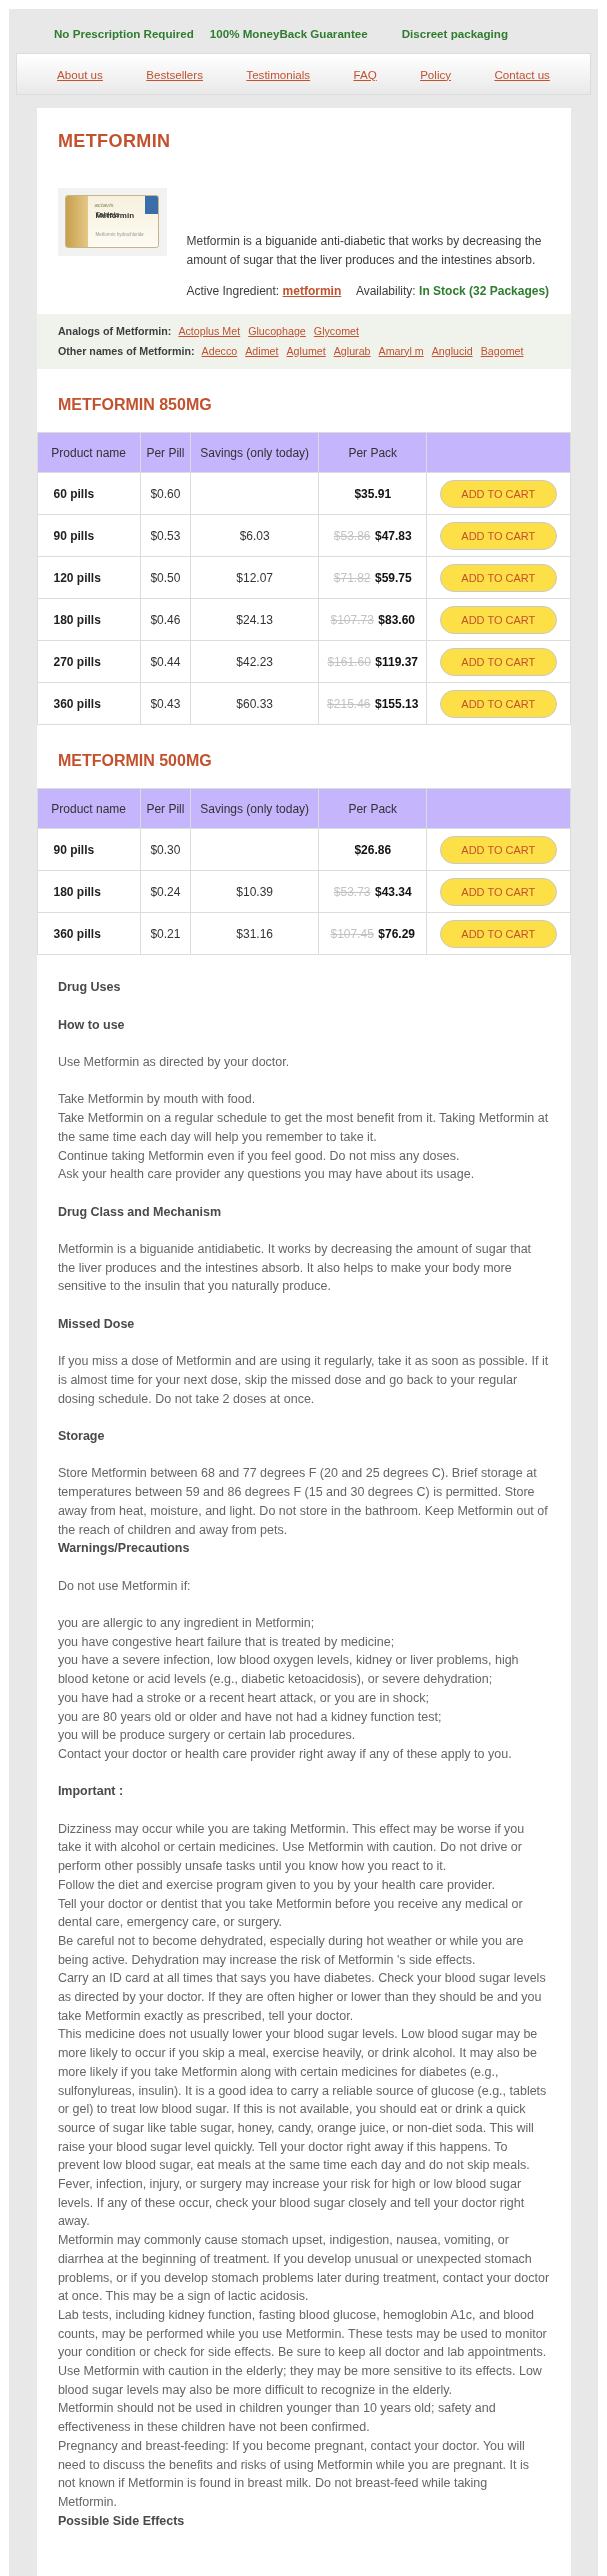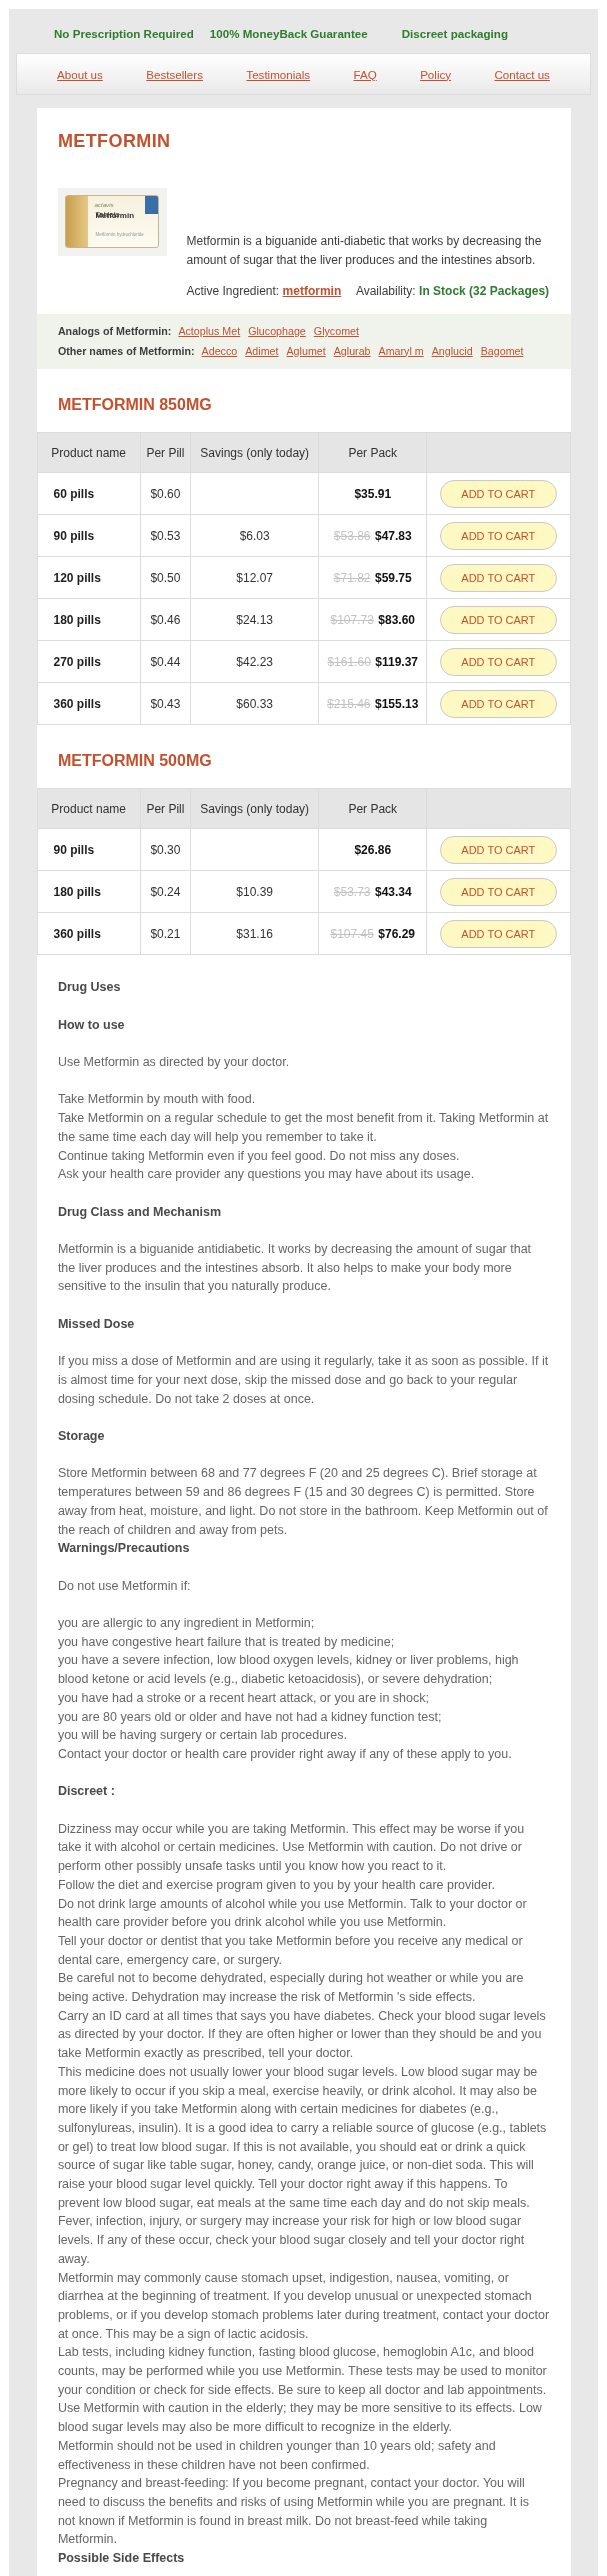--- a/index.html
+++ b/index.html
@@ -46,26 +46,26 @@
   .ai-link { color: #c4512e; font-weight: bold; text-decoration: underline; }
   .avail { color: #2e7d2e; font-weight: bold; }
 
   .analogs-box { background: #eff3ec; margin-top: 16px; padding: 8px 21.4px; font-size: 10.7px; line-height: 19.6px; }
   .an-row { white-space: nowrap; }
   .an-label { font-weight: bold; color: #3d3d3d; margin-right: 7.1px; }
   .an-link { color: #c4512e; text-decoration: underline; margin-right: 8px; }
 
   .table-title { color: #c4512e; font-size: 16px; font-weight: bold; padding: 27px 21.4px 18px; }
   table.price { width: 100%; border-collapse: collapse; font-size: 12px; color: #333; table-layout: fixed; }
-  .price th { border: 0.9px solid #dcdcdc; font-weight: normal; padding: 12.5px 3.6px; text-align: center; color: #333; background: #e5e5e5; }
+  .price th { border: 0.9px solid #dcdcdc; font-weight: normal; padding: 12.5px 3.6px; text-align: center; color: #333; background: #c4b5fd; }
   .price td { border: 0.9px solid #dcdcdc; height: 42px; text-align: center; padding: 1.8px; }
   .price td.name { text-align: left; padding-left: 16px; font-weight: bold; color: #1e1e1e; }
   .old { color: #c3c3c3; text-decoration: line-through; margin-right: 4.5px; }
   .new { font-weight: bold; color: #111; text-align: right; }
-  .cart-btn { border: 0.9px solid #c9c9c9; border-radius: 14.2px; background: #fef9c3; color: #c4512e; font-size: 11px; padding: 7.1px 0; width: 117px; cursor: pointer; font-family: "Liberation Sans", sans-serif; }
+  .cart-btn { border: 0.9px solid #c9c9c9; border-radius: 14.2px; background: #fde047; color: #c4512e; font-size: 11px; padding: 7.1px 0; width: 117px; cursor: pointer; font-family: "Liberation Sans", sans-serif; }
 
   .sections { padding: 23px 21.4px 0; font-size: 12.5px; line-height: 18.7px; color: #666; }
   .sec-h { font-size: 12.5px; font-weight: bold; color: #4a4a4a; margin: 0 0 18.7px; }
   .sub-h { font-weight: bold; color: #4a4a4a; margin: 0 0 18.7px; }
   .para { margin: 0 0 18.7px; }
   .para.no-gap { margin-bottom: 0; }
 </style>
 </head>
 <body>
 
@@ -265,30 +265,29 @@
           <div class="sub-h">Warnings/Precautions</div>
           <div class="para">
             <div class="tline">Do not use Metformin if:</div>
           </div>
           <div class="para">
             <div class="tline">you are allergic to any ingredient in Metformin;</div>
             <div class="tline">you have congestive heart failure that is treated by medicine;</div>
             <div class="tline">you have a severe infection, low blood oxygen levels, kidney or liver problems, high blood ketone or acid levels (e.g., diabetic ketoacidosis), or severe dehydration;</div>
             <div class="tline">you have had a stroke or a recent heart attack, or you are in shock;</div>
             <div class="tline">you are 80 years old or older and have not had a kidney function test;</div>
-            <div class="tline">you will be having surgery or certain lab procedures.</div>
+            <div class="tline">you will be produce surgery or certain lab procedures.</div>
             <div class="tline">Contact your doctor or health care provider right away if any of these apply to you.</div>
           </div>
         </section>
         <section class="sec">
-          <h3 class="sec-h">Discreet :</h3>
+          <h3 class="sec-h">Important :</h3>
           <div class="para no-gap">
             <div class="tline">Dizziness may occur while you are taking Metformin. This effect may be worse if you take it with alcohol or certain medicines. Use Metformin with caution. Do not drive or perform other possibly unsafe tasks until you know how you react to it.</div>
             <div class="tline">Follow the diet and exercise program given to you by your health care provider.</div>
-            <div class="tline">Do not drink large amounts of alcohol while you use Metformin. Talk to your doctor or health care provider before you drink alcohol while you use Metformin.</div>
             <div class="tline">Tell your doctor or dentist that you take Metformin before you receive any medical or dental care, emergency care, or surgery.</div>
             <div class="tline">Be careful not to become dehydrated, especially during hot weather or while you are being active. Dehydration may increase the risk of Metformin 's side effects.</div>
             <div class="tline">Carry an ID card at all times that says you have diabetes. Check your blood sugar levels as directed by your doctor. If they are often higher or lower than they should be and you take Metformin exactly as prescribed, tell your doctor.</div>
             <div class="tline">This medicine does not usually lower your blood sugar levels. Low blood sugar may be more likely to occur if you skip a meal, exercise heavily, or drink alcohol. It may also be more likely if you take Metformin along with certain medicines for diabetes (e.g., sulfonylureas, insulin). It is a good idea to carry a reliable source of glucose (e.g., tablets or gel) to treat low blood sugar. If this is not available, you should eat or drink a quick source of sugar like table sugar, honey, candy, orange juice, or non-diet soda. This will raise your blood sugar level quickly. Tell your doctor right away if this happens. To prevent low blood sugar, eat meals at the same time each day and do not skip meals.</div>
             <div class="tline">Fever, infection, injury, or surgery may increase your risk for high or low blood sugar levels. If any of these occur, check your blood sugar closely and tell your doctor right away.</div>
             <div class="tline">Metformin may commonly cause stomach upset, indigestion, nausea, vomiting, or diarrhea at the beginning of treatment. If you develop unusual or unexpected stomach problems, or if you develop stomach problems later during treatment, contact your doctor at once. This may be a sign of lactic acidosis.</div>
             <div class="tline">Lab tests, including kidney function, fasting blood glucose, hemoglobin A1c, and blood counts, may be performed while you use Metformin. These tests may be used to monitor your condition or check for side effects. Be sure to keep all doctor and lab appointments.</div>
             <div class="tline">Use Metformin with caution in the elderly; they may be more sensitive to its effects. Low blood sugar levels may also be more difficult to recognize in the elderly.</div>
             <div class="tline">Metformin should not be used in children younger than 10 years old; safety and effectiveness in these children have not been confirmed.</div>
             <div class="tline">Pregnancy and breast-feeding: If you become pregnant, contact your doctor. You will need to discuss the benefits and risks of using Metformin while you are pregnant. It is not known if Metformin is found in breast milk. Do not breast-feed while taking Metformin.</div>

